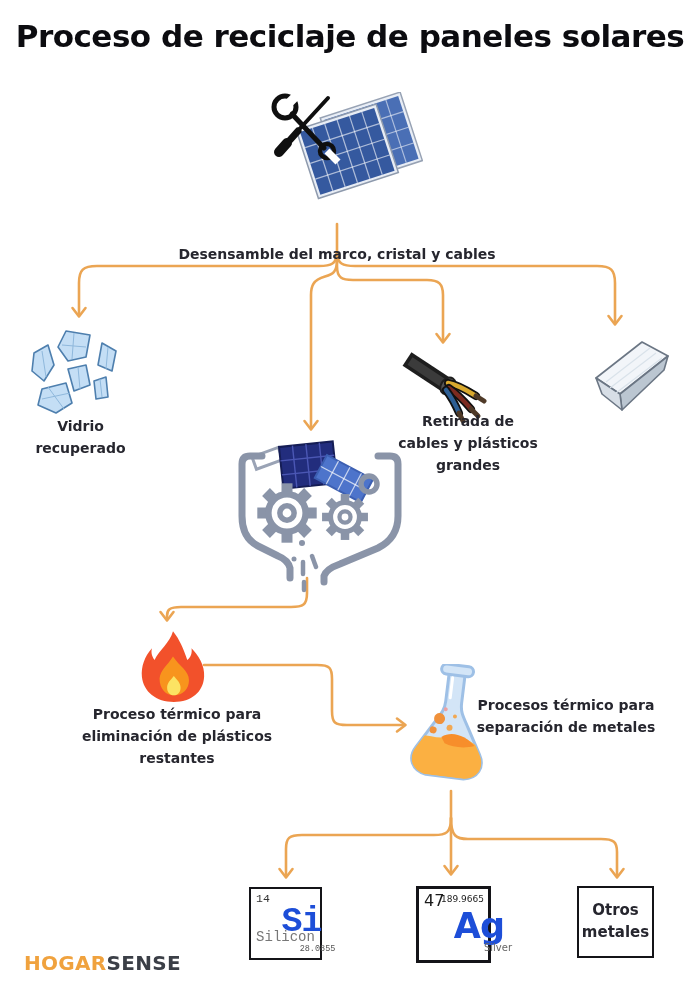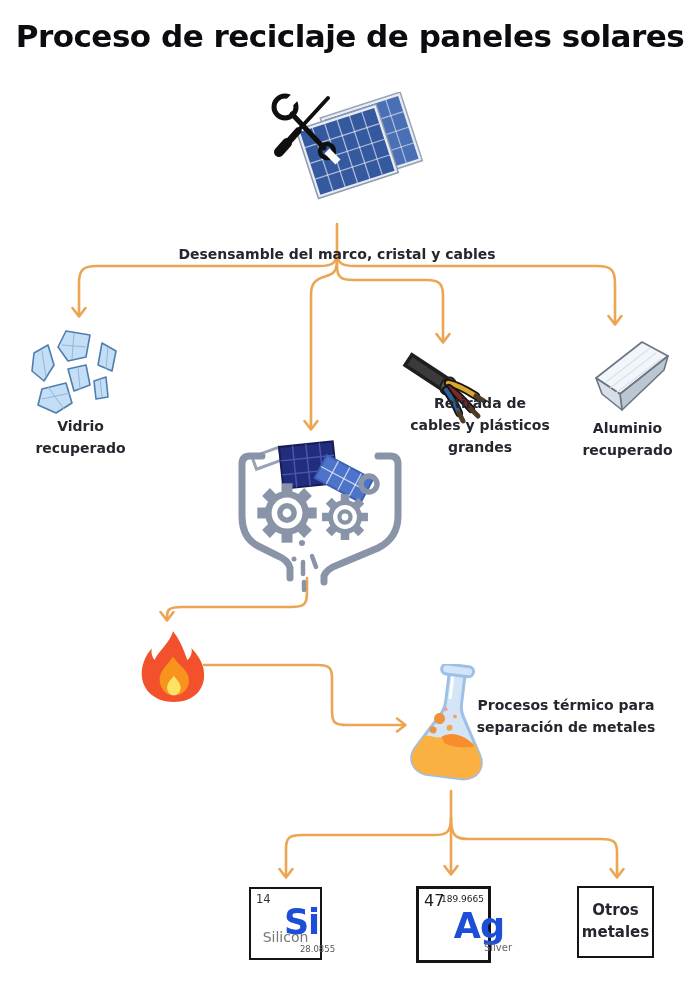--- a/index.html
+++ b/index.html
@@ -153,37 +153,36 @@
         <path d="M78,44 L86,49" stroke="#4F3A28" stroke-width="5"></path>
         <path d="M51,36 C60,42 67,50 73,57" stroke="#111" stroke-width="8"></path>
         <path d="M51,36 C60,42 67,50 73,57" stroke="#7D2B20" stroke-width="4.5"></path>
         <path d="M73,57 L80,64" stroke="#4F3A28" stroke-width="5"></path>
         <path d="M48,38 C54,46 58,54 61,61" stroke="#111" stroke-width="8"></path>
         <path d="M48,38 C54,46 58,54 61,61" stroke="#2D5F95" stroke-width="4.5"></path>
         <path d="M61,61 L65,69" stroke="#4F3A28" stroke-width="5"></path>
       </g>
     </svg>
   </div>
-  <div class="label" style="left:398px; top:392px; width:140px;margin-left:12px;">Retirada de cables y plásticos grandes</div>
+  <div class="label" style="left:398px; top:410px; width:140px;">Retirada de cables y plásticos grandes</div>
 
   <div class="icon" style="left:566px; top:332px; width:112px; height:98px;">
     <svg width="112" height="98" viewBox="0 0 112 98" xmlns="http://www.w3.org/2000/svg">
       <g stroke="#6B7684" stroke-width="1.6" stroke-linejoin="round">
         <polygon points="30,46 76,10 102,24 54,62" fill="#F2F5F9"></polygon>
         <polygon points="54,62 102,24 98,38 56,78" fill="#BBC6D1"></polygon>
         <polygon points="30,46 54,62 56,78 36,62" fill="#D7DEE6"></polygon>
       </g>
       <g stroke="#D9E2EA" stroke-width="1.1">
         <line x1="40" y1="42" x2="84" y2="8" transform="translate(0,8)"></line>
         <line x1="44" y1="48" x2="90" y2="13" transform="translate(0,8)"></line>
         <line x1="50" y1="53" x2="96" y2="18" transform="translate(0,8)"></line>
       </g>
     </svg>
   </div>
-  <div class="label" style="left:560px; top:417px; width:135px;">Aluminio recuperado</div>
 
   <div class="icon" style="left:230px; top:440px; width:200px; height:155px;">
     <svg width="200" height="155" viewBox="0 0 200 155" xmlns="http://www.w3.org/2000/svg" xmlns:xlink="http://www.w3.org/1999/xlink">
       <defs>
         <g id="gear">
           <g stroke="#8A94A8" stroke-width="10">
             <line y1="-27" y2="-16"></line>
             <line y1="-27" y2="-16" transform="rotate(45)"></line>
             <line y1="-27" y2="-16" transform="rotate(90)"></line>
             <line y1="-27" y2="-16" transform="rotate(135)"></line>
@@ -243,20 +242,21 @@
     <svg width="78" height="74" viewBox="0 0 88 88" xmlns="http://www.w3.org/2000/svg">
       <path fill="#F2512B" d="M44,4 C40,18 28,26 22,38 C18,32 18,28 19,24 C10,34 6,46 7,58
                C9,76 24,88 45,88 C66,88 80,76 81,58 C82,44 74,32 66,24
                C67,30 65,35 61,38 C56,24 52,14 44,4 Z"></path>
       <path fill="#F8941D" d="M44,34 C37,45 29,50 28,60 C28,73 36,80 45,80
                C56,80 63,72 63,62 C63,51 52,46 44,34 Z"></path>
       <path fill="#FCE363" d="M45,57 C41,62 37,65 37,71 C37,76 40,80 45,80
                C50,80 53,76 53,71 C53,65 49,62 45,57 Z"></path>
     </svg>
   </div>
+  <div class="label" style="left:72px; top:703px; width:210px;">Proceso térmico para eliminación de plásticos restantes</div>
 
   <div class="icon" style="left:407px; top:664px; width:92px; height:126px;">
     <svg width="92" height="126" viewBox="0 0 92 126" xmlns="http://www.w3.org/2000/svg">
       <defs>
         <clipPath id="flaskClip">
           <path d="M36,8 L36,38 C36,47 33,51 27,61 L12,87 C5,99 11,111 25,113
                    L63,113 C77,111 83,99 76,87 L61,61 C55,51 52,47 52,38 L52,8 Z"></path>
         </clipPath>
       </defs>
       <g transform="rotate(7 44 60)">
@@ -271,32 +271,35 @@
         <circle cx="27" cy="68" r="3.5" fill="#F0913B"></circle>
         <circle cx="47" cy="52" r="2" fill="#F2A852"></circle>
         <circle cx="37" cy="46" r="2" fill="#EFA0A0"></circle>
         <rect x="28" y="1" width="32" height="10" rx="5" fill="#D3E5F7" stroke="#9EC0E6" stroke-width="3"></rect>
         <line x1="40" y1="14" x2="40" y2="34" stroke="#ffffff" stroke-width="3" stroke-linecap="round"></line>
       </g>
     </svg>
   </div>
   <div class="label" style="left:462px; top:694px; width:208px;">Procesos térmico para separación de metales</div>
 
-  <div class="tile" style="left:249px; top:887px; width:73px; height:73px;">
+  <div class="tile" style="left:249px; top:887px; width:73px; height:73px;font-family:Liberation Mono, monospace;">
     <span class="num">14</span>
     <span class="sym">Si</span>
     <span class="nm">Silicon</span>
     <span class="ms">28.0855</span>
   </div>
 
   <div class="tile" style="left:416px; top:886px; width:75px; height:77px; border-width:3px;text-align:right;">
     <span class="num-big">47</span>
     <span class="mass-tr">189.9665</span>
     <span class="sym sym2">Ag</span>
     <span class="nm2">Silver</span>
   </div>
 
   <div class="tile tile-other" style="left:577px; top:886px; width:77px; height:72px; border-width:2px;">
     <span class="inner">Otros metales</span>
   </div>
 
+  <div class="footer-logo">
+    <span class="p1">HOGAR</span><span class="p2">SENSE</span>
+  </div>
 
 </div>
 
 </body></html>

